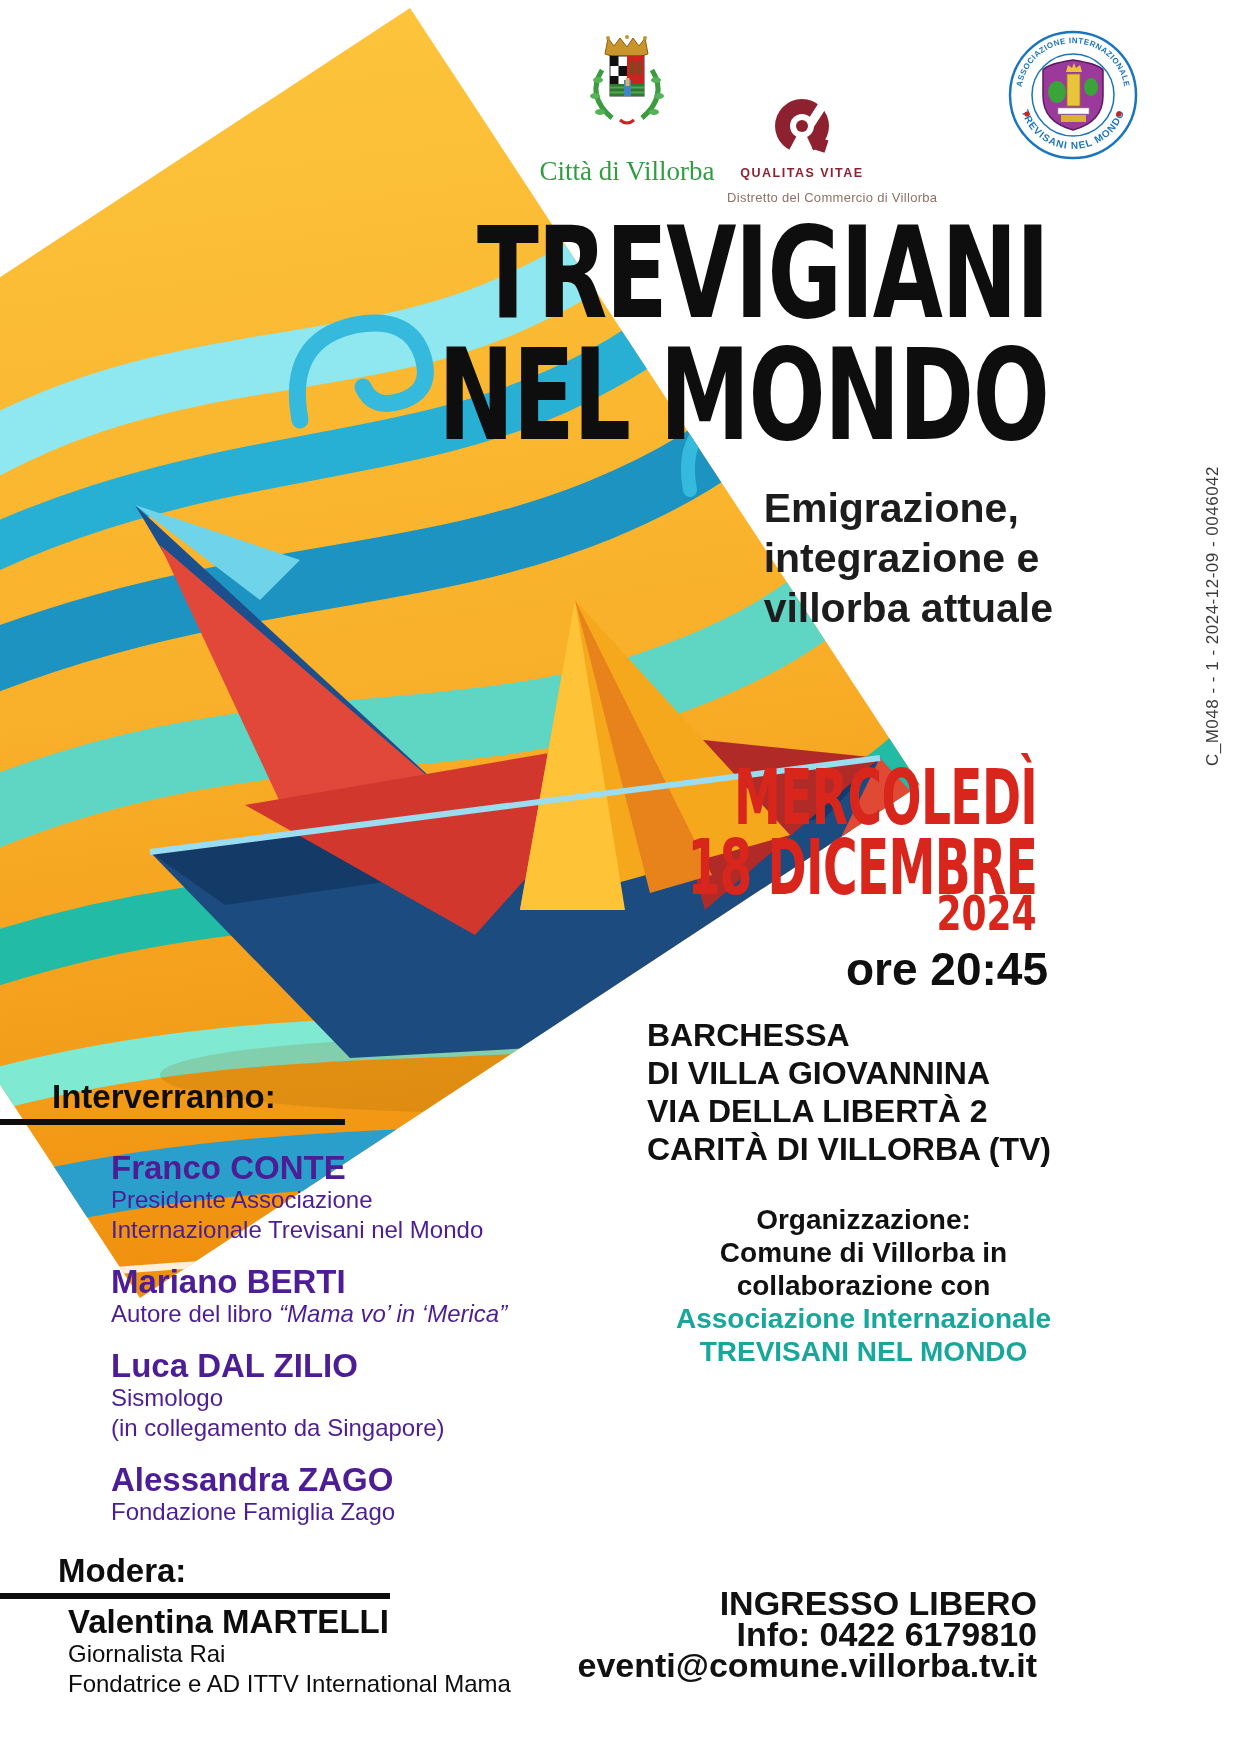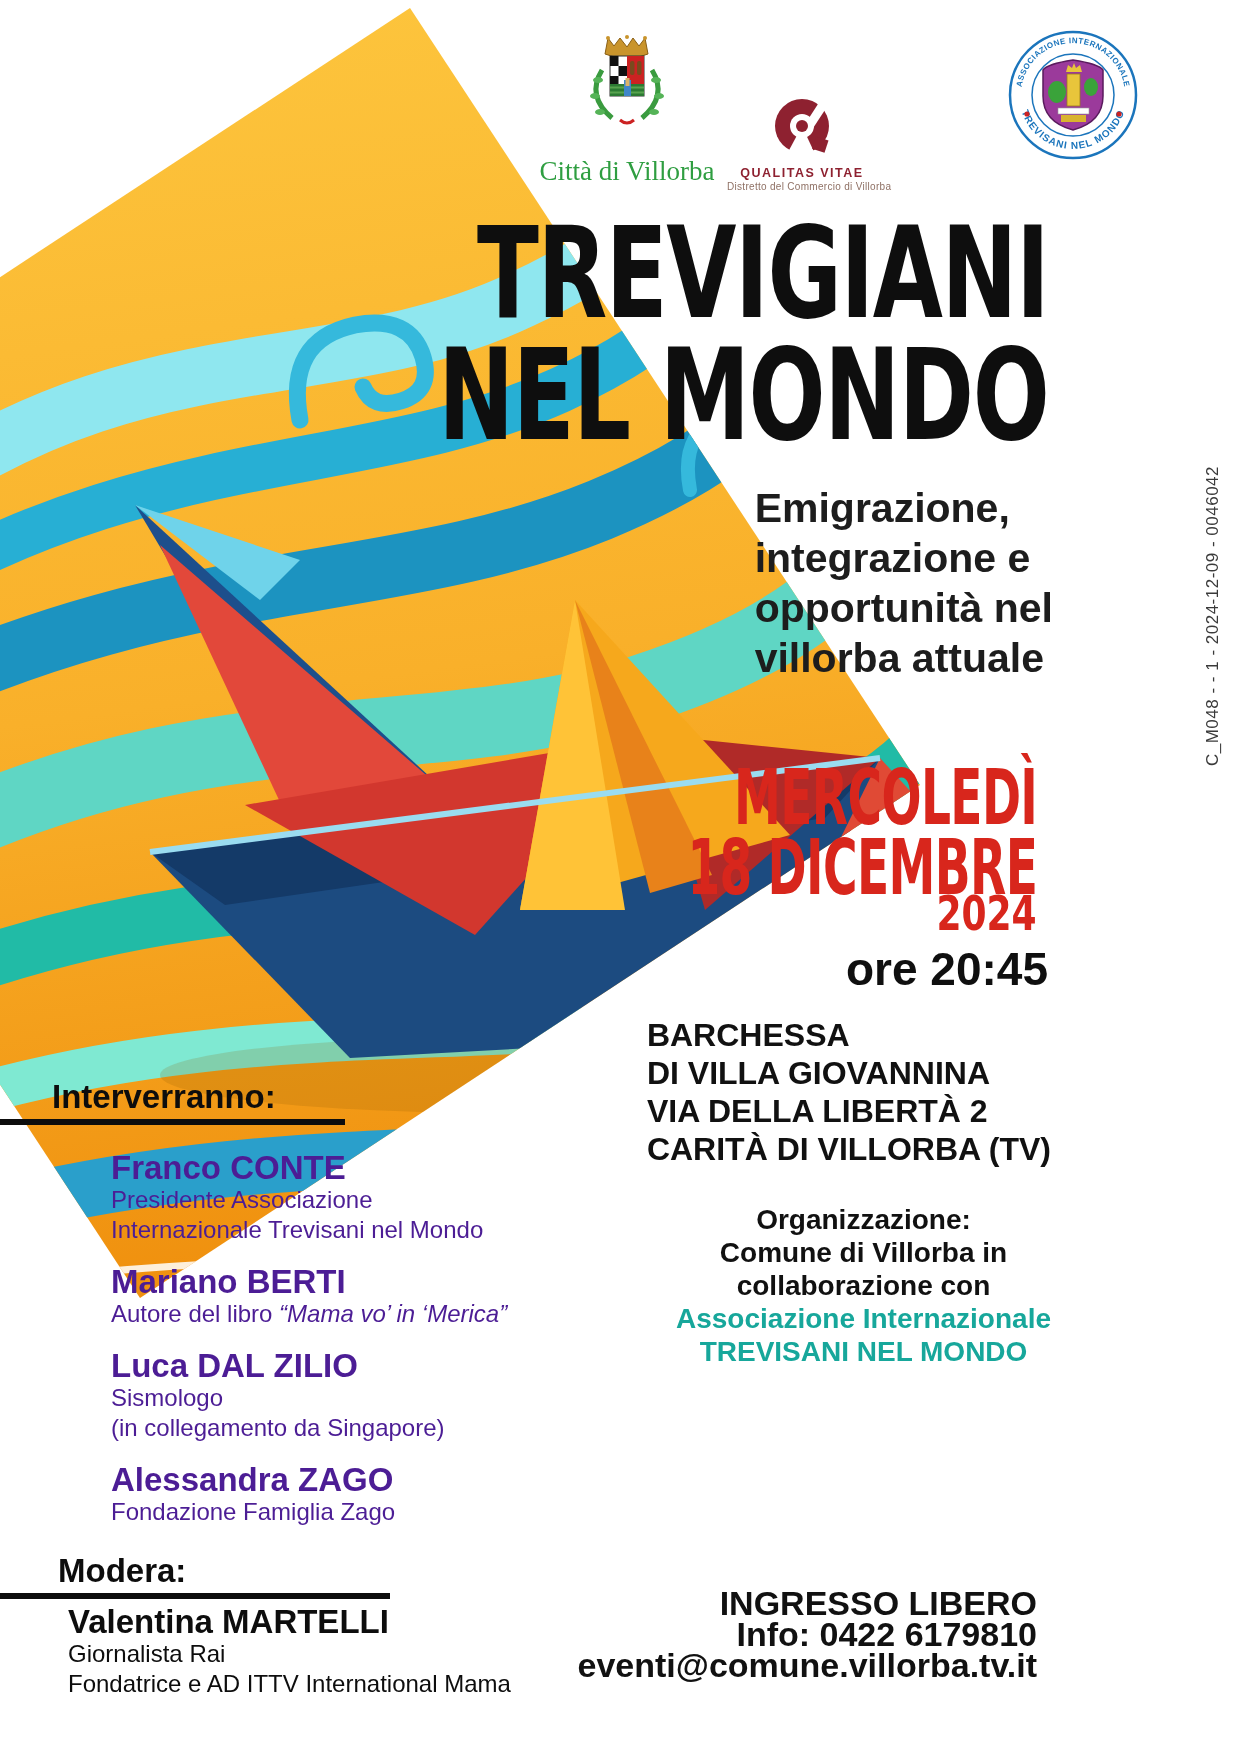--- a/index.html
+++ b/index.html
@@ -15,21 +15,21 @@
   .logo-villorba .caption{
     margin-top:4px;font-family:"Liberation Serif", serif;
     font-size:27px;color:#2F9E41;white-space:nowrap;
   }
   .logo-qualitas{position:absolute;left:727px;top:96px;width:150px;text-align:center;}
   .logo-qualitas .caption{
     margin-top:2px;font-size:12.5px;font-weight:bold;letter-spacing:1.5px;
     color:#8E2130;white-space:nowrap;
   }
   .logo-qualitas .subcaption{
-    margin-top:1px;font-size:10px;color:#8f7165;white-space:nowrap;letter-spacing:.3px;
+    margin-top:10px;font-size:13px;color:#8f7165;white-space:nowrap;letter-spacing:.3px;
   }
   .logo-trevisani{position:absolute;left:1008px;top:30px;width:130px;height:130px;}
   
   .title-block{
     position:absolute;top:213px;right:193px;text-align:right;
     font-family:"DejaVu Sans", sans-serif;font-weight:900;
     font-size:126px;line-height:0.97;letter-spacing:-2px;color:#0e0e0e;
     transform:scaleX(0.72);transform-origin:100% 0;white-space:nowrap;
   }
   .subtitle-block{
@@ -216,21 +216,20 @@
   </div>
 
   <div class="title-block">
     <div>TREVIGIANI</div>
     <div>NEL MONDO</div>
   </div>
 
   <div class="subtitle-block">
     <div>Emigrazione,</div>
     <div>integrazione e</div>
-    <div>opportunità nel</div>
     <div>villorba attuale</div>
   </div>
 
   <div class="date-block">
     <div>MERCOLEDÌ</div>
     <div>18 DICEMBRE</div>
   </div>
   <div class="year-line">2024</div>
 
   <div class="time-line">ore 20:45</div>

